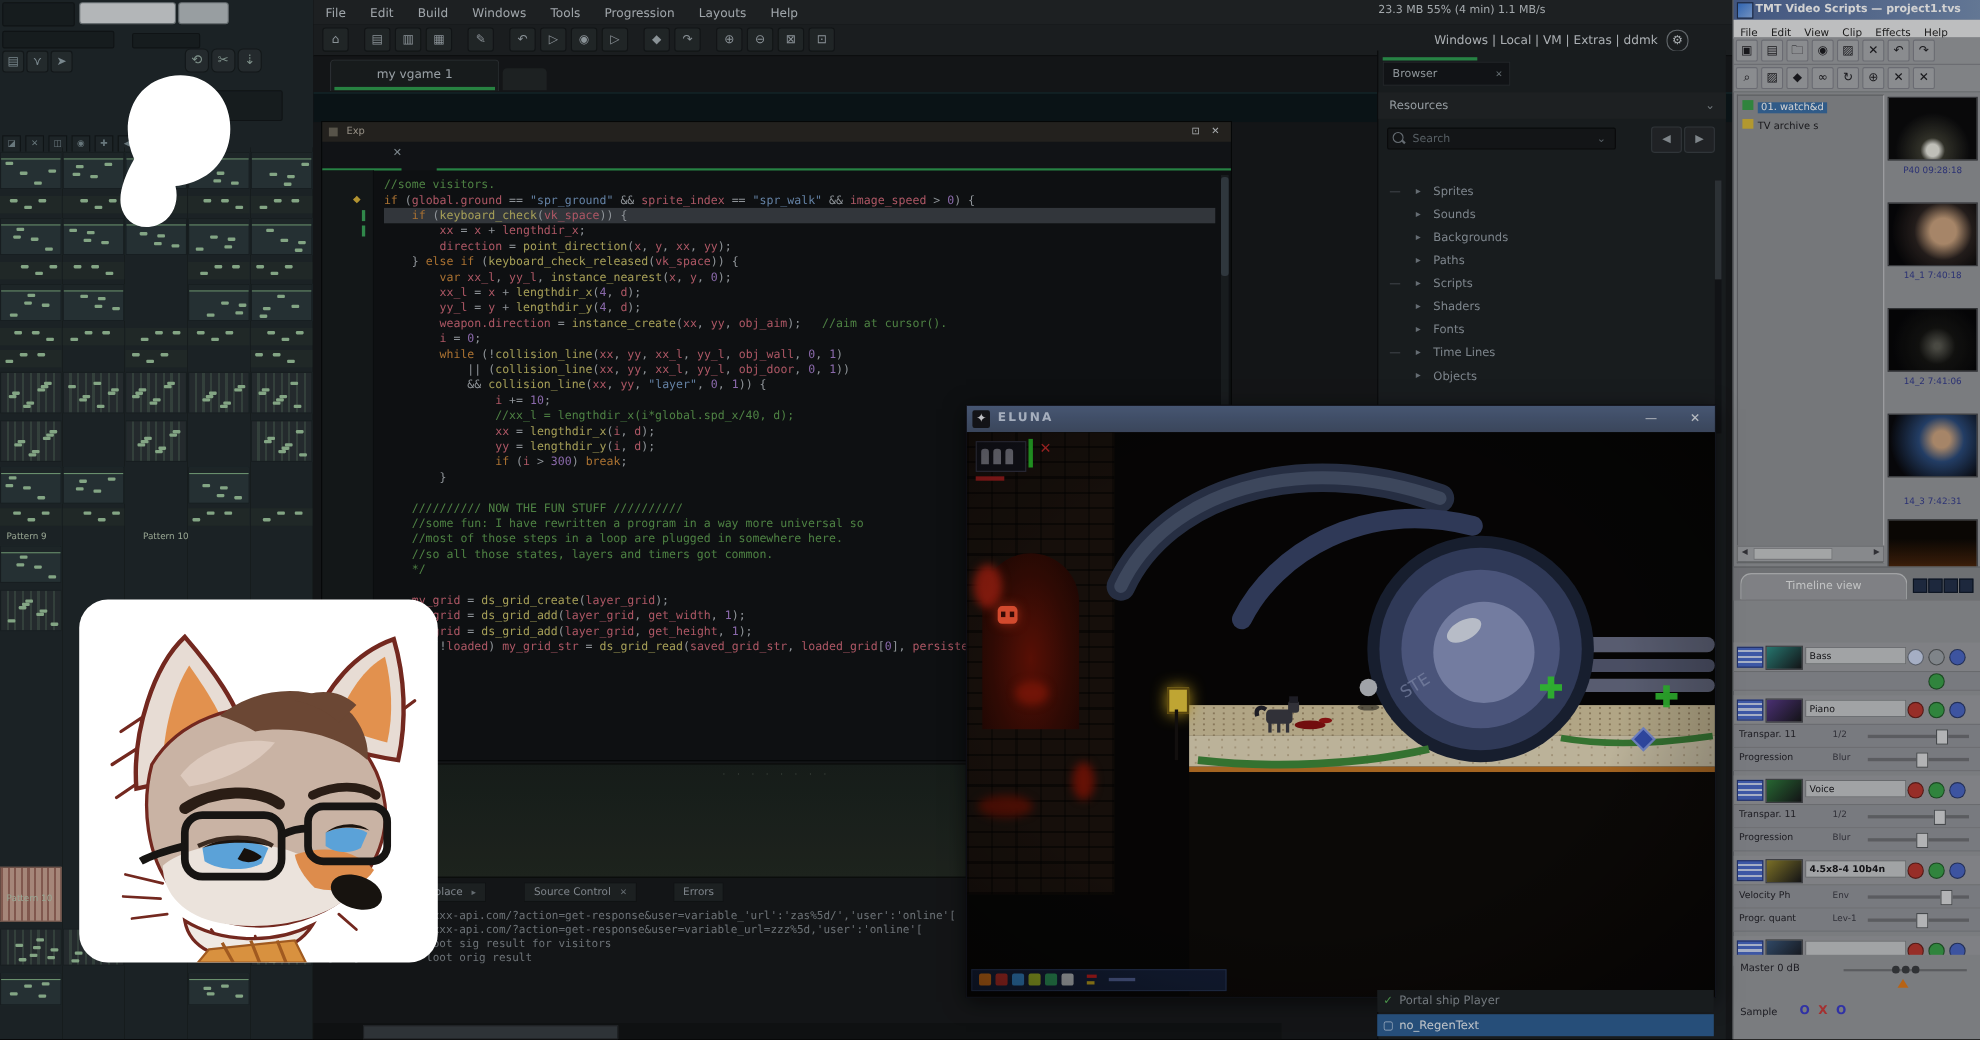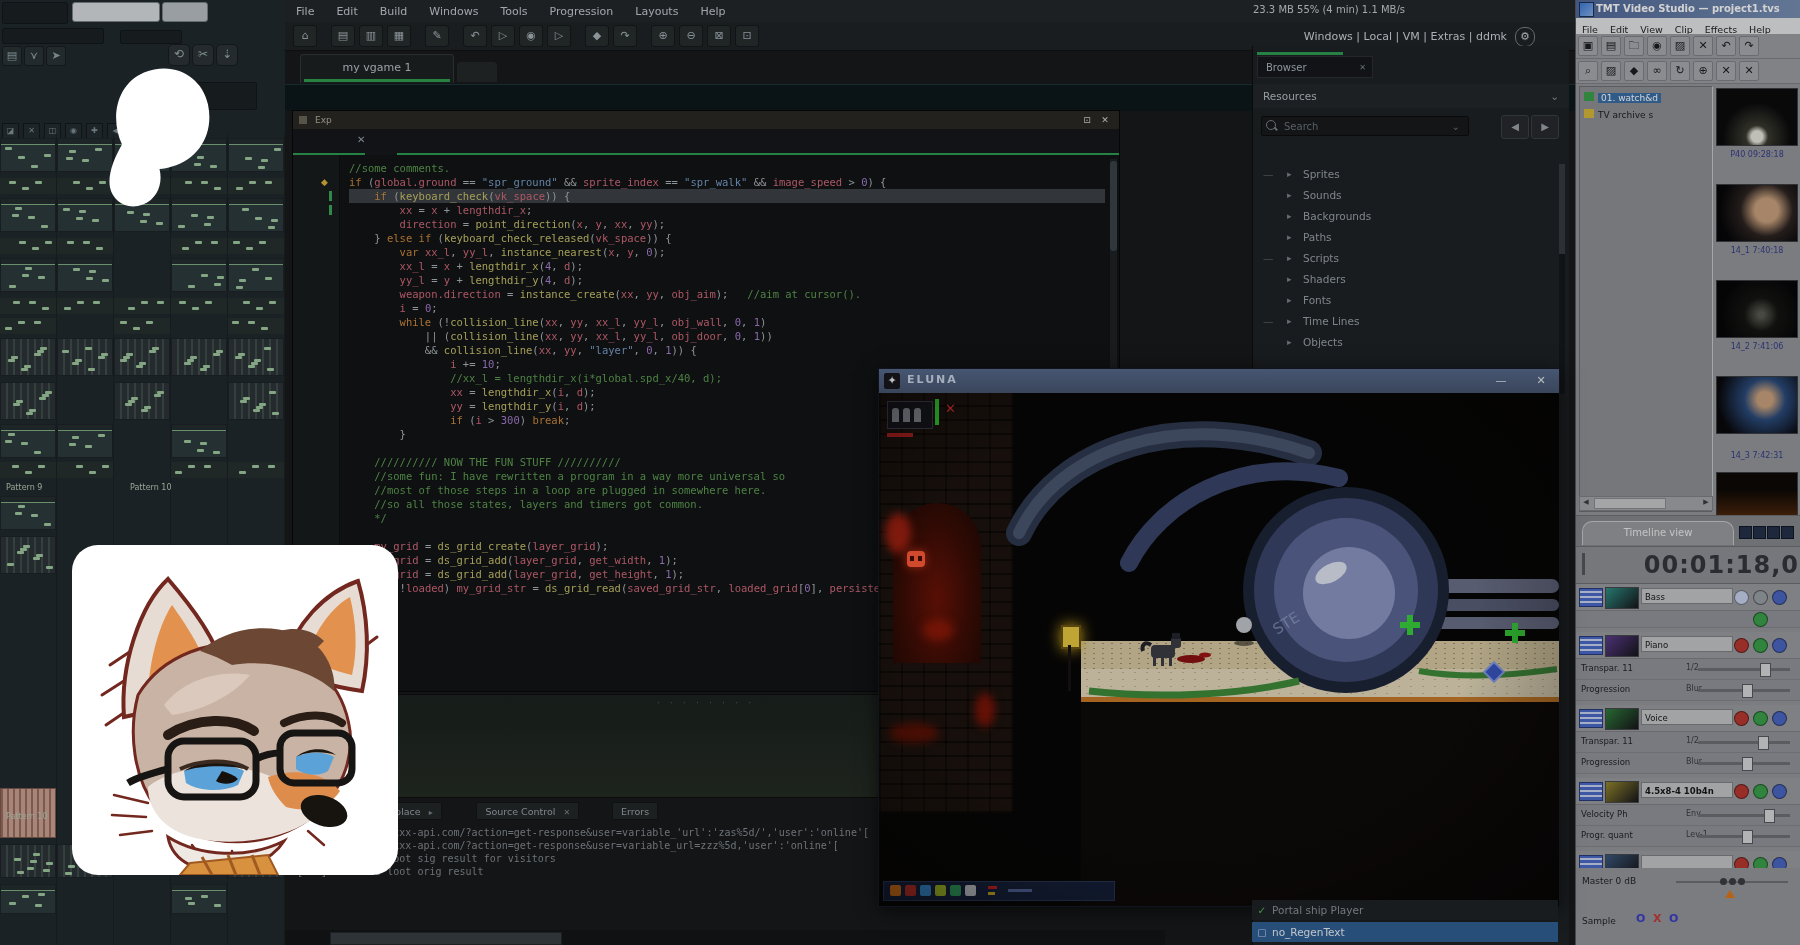--- a/index.html
+++ b/index.html
@@ -164,21 +164,21 @@
   #vid .tick{position:absolute;left:6px;top:6px;width:3px;height:22px;background:#55585c;}
   .trk-main{position:absolute;left:0;width:100%;height:26px;background:#9a9ca0;border-bottom:1px solid #7e8084;}
   .trk-ham{position:absolute;left:3px;top:4px;width:22px;height:17px;background:#4a6ac8;border:1px solid #2a3a78;
            background-image:repeating-linear-gradient(0deg,transparent 0 3px,#c8d4f0 3px 5px);}
   .trk-thumb{position:absolute;left:29px;top:3px;width:32px;height:20px;border:1px solid #44464a;}
   .trk-label{position:absolute;left:65px;top:4px;width:92px;height:16px;background:#c4c6c8;border:1px solid #7e8084;
              font-size:8.5px;line-height:16px;padding-left:3px;box-sizing:border-box;color:#16161a;white-space:nowrap;overflow:hidden;}
   .trk-btn{position:absolute;top:6px;width:13px;height:13px;border-radius:50%;border:1px solid rgba(0,0,0,.45);}
   .trk-sub{position:absolute;left:0;width:100%;height:20px;background:#92949a;border-bottom:1px solid #84868a;}
   .sub-l{position:absolute;left:5px;top:4px;font-size:8.5px;color:#23232a;white-space:nowrap;}
-  .sub-t{position:absolute;left:90px;top:4px;font-size:8px;color:#3a3a44;margin-left:20px;}
+  .sub-t{position:absolute;left:90px;top:4px;font-size:8px;color:#3a3a44;}
   .sub-track{position:absolute;left:122px;top:9px;width:92px;height:3px;background:#6e7074;}
   .sub-handle{position:absolute;top:4px;width:9px;height:12px;background:#d8dadc;border:1px solid #55585c;}
   #vid .vfooter{position:absolute;left:0;top:868px;width:100%;height:77px;background:#94969a;}
   #vid .fdot{position:absolute;top:10px;width:7px;height:7px;border-radius:50%;background:#3a3c40;}
   #vid .ftri{position:absolute;top:22px;width:0;height:0;border-left:5px solid transparent;border-right:5px solid transparent;border-bottom:8px solid #e07818;}
   
   #patreon{left:86px;top:58px;width:125px;height:155px;z-index:20;}
   #avatar{left:72px;top:545px;width:326px;height:330px;background:#fff;border-radius:26px;overflow:hidden;z-index:20;}
   .dim{position:absolute;left:0;top:0;right:0;bottom:0;background:rgba(4,6,8,0.18);pointer-events:none;z-index:10;}
 </style>
@@ -605,21 +605,21 @@
         <span style="position:absolute;left:64px;top:5px;font-size:10px;color:#9aa6ae">✕</span>
         <div class="gl" style="left:0;width:72px"></div>
         <div class="gl" style="left:104px;right:0"></div>
       </div>
       <div class="gutter">
         <span style="position:absolute;left:28px;top:22px;color:#d8b23a;font-size:9px">◆</span>
         <span style="position:absolute;left:36px;top:36px;width:3px;height:10px;background:#3aa55a"></span>
         <span style="position:absolute;left:36px;top:50px;width:3px;height:10px;background:#3aa55a"></span>
       </div>
       <div id="code">
-          <div class="ln"><span class="c-com">//some comments.</span></div>
+          <div class="ln"><span class="c-com">//some visitors.</span></div>
           <div class="ln"><span class="c-kw">if</span><span class="c-pl"> (</span><span class="c-var">global.ground</span><span class="c-pl"> == </span><span class="c-str">"spr_ground"</span><span class="c-pl"> &amp;&amp; </span><span class="c-var">sprite_index</span><span class="c-pl"> == </span><span class="c-str">"spr_walk"</span><span class="c-pl"> &amp;&amp; </span><span class="c-var">image_speed</span><span class="c-pl"> &gt; </span><span class="c-num">0</span><span class="c-pl">) {</span></div>
           <div class="ln hl"><span class="c-pl">    </span><span class="c-kw">if</span><span class="c-pl"> (</span><span class="c-fn">keyboard_check</span><span class="c-pl">(</span><span class="c-var">vk_space</span><span class="c-pl">)) {</span></div>
           <div class="ln"><span class="c-pl">        </span><span class="c-var">xx</span><span class="c-pl"> = </span><span class="c-var">x</span><span class="c-pl"> + </span><span class="c-var">lengthdir_x</span><span class="c-pl">;</span></div>
           <div class="ln"><span class="c-pl">        </span><span class="c-var">direction</span><span class="c-pl"> = </span><span class="c-fn">point_direction</span><span class="c-pl">(</span><span class="c-var">x</span><span class="c-pl">, </span><span class="c-var">y</span><span class="c-pl">, </span><span class="c-var">xx</span><span class="c-pl">, </span><span class="c-var">yy</span><span class="c-pl">);</span></div>
           <div class="ln"><span class="c-pl">    } </span><span class="c-kw">else</span><span class="c-pl"> </span><span class="c-kw">if</span><span class="c-pl"> (</span><span class="c-fn">keyboard_check_released</span><span class="c-pl">(</span><span class="c-var">vk_space</span><span class="c-pl">)) {</span></div>
           <div class="ln"><span class="c-pl">        </span><span class="c-kw">var</span><span class="c-pl"> </span><span class="c-var">xx_l</span><span class="c-pl">, </span><span class="c-var">yy_l</span><span class="c-pl">, </span><span class="c-fn">instance_nearest</span><span class="c-pl">(</span><span class="c-var">x</span><span class="c-pl">, </span><span class="c-var">y</span><span class="c-pl">, </span><span class="c-num">0</span><span class="c-pl">);</span></div>
           <div class="ln"><span class="c-pl">        </span><span class="c-var">xx_l</span><span class="c-pl"> = </span><span class="c-var">x</span><span class="c-pl"> + </span><span class="c-fn">lengthdir_x</span><span class="c-pl">(</span><span class="c-num">4</span><span class="c-pl">, </span><span class="c-var">d</span><span class="c-pl">);</span></div>
           <div class="ln"><span class="c-pl">        </span><span class="c-var">yy_l</span><span class="c-pl"> = </span><span class="c-var">y</span><span class="c-pl"> + </span><span class="c-fn">lengthdir_y</span><span class="c-pl">(</span><span class="c-num">4</span><span class="c-pl">, </span><span class="c-var">d</span><span class="c-pl">);</span></div>
           <div class="ln"><span class="c-pl">        </span><span class="c-var">weapon.direction</span><span class="c-pl"> = </span><span class="c-fn">instance_create</span><span class="c-pl">(</span><span class="c-var">xx</span><span class="c-pl">, </span><span class="c-var">yy</span><span class="c-pl">, </span><span class="c-var">obj_aim</span><span class="c-pl">);   </span><span class="c-com">//aim at cursor().</span></div>
           <div class="ln"><span class="c-pl">        </span><span class="c-var">i</span><span class="c-pl"> = </span><span class="c-num">0</span><span class="c-pl">;</span></div>
@@ -806,21 +806,21 @@
         <span id="gbicons"><span class="gbicon" style="left: 6px; background: rgb(224, 120, 24);"></span><span class="gbicon" style="left: 21px; background: rgb(194, 48, 40);"></span><span class="gbicon" style="left: 36px; background: rgb(56, 144, 216);"></span><span class="gbicon" style="left: 51px; background: rgb(168, 192, 40);"></span><span class="gbicon" style="left: 66px; background: rgb(48, 160, 96);"></span><span class="gbicon" style="left: 81px; background: rgb(200, 204, 208);"></span></span>
         <span class="gbbar" style="left:104px;top:4px;width:9px;background:#d02020"></span>
         <span class="gbbar" style="left:104px;top:10px;width:7px;background:#d0b020"></span>
         <span class="gbbar" style="left:124px;top:7px;width:24px;background:#5868a0"></span>
       </div>
       <div class="vignette"></div>
     </div>
   </div>
 
   <div id="vid" class="abs">
-    <div class="vtitle"><span>TMT Video Studio — project1.tvs</span></div>
+    <div class="vtitle"><span>TMT Video Scripts — project1.tvs</span></div>
     <div class="vappicon"></div>
     <div class="vmenu" id="vmenu"><span>File</span><span>Edit</span><span>View</span><span>Clip</span><span>Effects</span><span>Help</span></div>
     <div class="vtools" id="vtools1" style="top:34px"><span class="vtb">▣</span><span class="vtb">▤</span><span class="vtb">🗀</span><span class="vtb">◉</span><span class="vtb">▨</span><span class="vtb">✕</span><span class="vtb">↶</span><span class="vtb">↷</span></div>
     <div class="vtools" id="vtools2" style="top:59px"><span class="vtb">⌕</span><span class="vtb">▨</span><span class="vtb">◆</span><span class="vtb">∞</span><span class="vtb">↻</span><span class="vtb">⊕</span><span class="vtb">✕</span><span class="vtb">✕</span></div>
     <div class="tree" id="vtree">
         <div class="titem sel" style="top: 4px;"><span class="ticon" style="background: rgb(58, 160, 74);"></span><span class="tlabel">01. watch&amp;d</span></div>
         <div class="titem" style="top: 21px;"><span class="ticon" style="background: rgb(216, 185, 58);"></span><span class="tlabel">TV archive s</span></div>
       </div>
     <div class="hscroll">
       <span class="harr" style="left:0">◀</span>
@@ -837,24 +837,20 @@
         <div class="thumb" style="top: 376px; background: radial-gradient(circle at 60% 40%, rgb(202, 162, 126) 0px, rgb(202, 162, 126) 13%, rgb(42, 74, 122) 35%, rgb(8, 8, 12) 80%);"></div>
         <div class="tcap" style="top: 451px;">14_3 7:42:31</div>
         <div class="thumb" style="top: 472px; background: linear-gradient(0deg, rgb(138, 69, 16) 0%, rgb(64, 32, 10) 30%, rgb(12, 8, 4) 70%);"></div>
       </div>
     <div class="tabstrip2">
       <div class="vtab"><span>Timeline view</span></div>
       <div class="vtabbtn" style="left:163px"></div>
       <div class="vtabbtn" style="left:177px"></div>
       <div class="vtabbtn" style="left:191px"></div>
       <div class="vtabbtn" style="left:205px"></div>
-    </div>
-    <div class="tcrow">
-      <div class="tick"></div>
-      <div class="tcode">00:01:18,0</div>
     </div>
     <div id="vtracks">
         <div class="trk-main" style="top: 584px;">
           <div class="trk-ham"></div>
           <div class="trk-thumb" style="background: linear-gradient(135deg, rgb(46, 143, 134), rgb(22, 22, 26));"></div>
           <div class="trk-label">Bass</div>
           <div class="trk-btn" style="right: 52px; background: rgb(200, 212, 238);"></div>
           <div class="trk-btn" style="right: 33px; background: rgb(154, 160, 166);"></div>
           <div class="trk-btn" style="right: 14px; background: rgb(74, 102, 194);"></div>
         </div>

